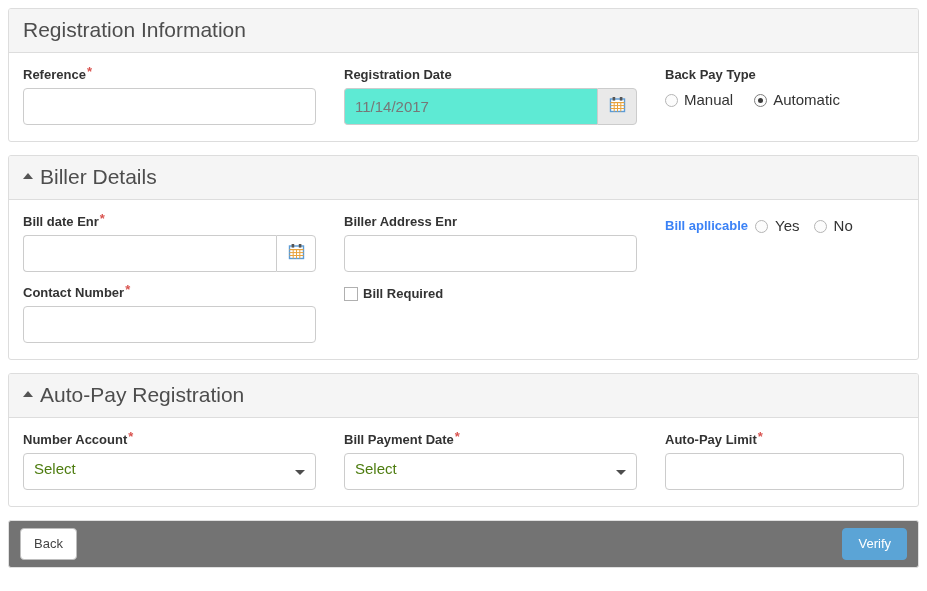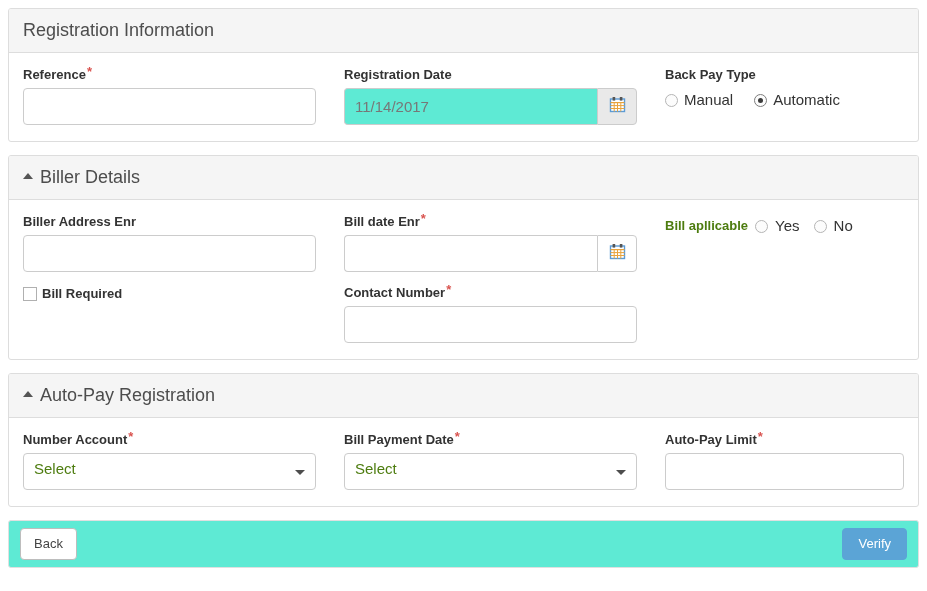--- a/index.html
+++ b/index.html
@@ -32,21 +32,21 @@
     margin-bottom: 13px;
     box-sizing: border-box;
   }
   .panel-heading {
     background: #f5f5f5;
     border-bottom: 1px solid #dddddd;
     padding: 10px 14px 11px 14px;
     border-radius: 2px 2px 0 0;
   }
   .panel-title {
-    font-size: 18px;
+    font-size: 21px;
     font-weight: normal;
     color: #4d4d4d;
     line-height: 22px;
     display: flex;
     align-items: center;
     gap: 7px;
   }
   .caret-up {
     display: inline-block;
     width: 0;
@@ -201,21 +201,21 @@
     display: flex;
     align-items: center;
     gap: 7px;
     font-size: 15px;
     line-height: 20px;
     padding-top: 2px;
   }
   .inline-group .bold-label {
     font-size: 13px;
     font-weight: bold;
-    color: #4d7c0f;
+    color: #3b82f6;
   }
 
   .checkbox-row {
     display: flex;
     align-items: center;
     gap: 5px;
     margin-top: 14px;
   }
   .checkbox {
     width: 14px; height: 14px;
@@ -228,21 +228,21 @@
   }
   .checkbox-label {
     font-size: 13px;
     font-weight: bold;
     color: #333333;
     cursor: pointer;
   }
 
   
   .footer {
-    background: #5eead4;
+    background: #737373;
     border: 1px solid #e0e0e0;
     border-radius: 3px;
     height: 48px;
     display: flex;
     align-items: center;
     justify-content: space-between;
     padding: 0 11px;
     box-sizing: border-box;
   }
   .btn {
@@ -327,30 +327,20 @@
     <div class="panel-heading">
       <div class="panel-title">
         <span class="caret-up"></span>
         <span>Biller Details</span>
       </div>
     </div>
     <div class="panel-body">
       <div class="row">
 
         <div class="col">
-          <label class="field-label"><span>Biller Address Enr</span></label>
-          <input class="form-control" type="text" value="" style="">
-
-          <div class="checkbox-row">
-            <span class="checkbox"></span>
-            <span class="checkbox-label">Bill Required</span>
-          </div>
-        </div>
-
-        <div class="col">
           <label class="field-label"><span>Bill date Enr</span><span class="req">*</span></label>
           <div class="input-group">
             <input class="form-control" type="text" value="" style="">
             <span class="input-group-addon">
               <span>
                 <svg width="17" height="17" viewBox="0 0 17 17" aria-hidden="true">
                   <rect x="1.5" y="3" width="14" height="12.5" fill="#ffffff" stroke="#5b9bd5" stroke-width="1.4"></rect>
                   <rect x="3.6" y="1" width="2.6" height="3.6" fill="#555555"></rect>
                   <rect x="10.8" y="1" width="2.6" height="3.6" fill="#555555"></rect>
                   <line x1="1.5" y1="6.6" x2="15.5" y2="6.6" stroke="#e8a33d" stroke-width="1.2"></line>
@@ -363,20 +353,30 @@
               </span>
             </span>
           </div>
 
           <div class="mt-row">
             <label class="field-label"><span>Contact Number</span><span class="req">*</span></label>
             <input class="form-control" type="text" value="" style="">
           </div>
         </div>
 
+        <div class="col">
+          <label class="field-label"><span>Biller Address Enr</span></label>
+          <input class="form-control" type="text" value="" style="">
+
+          <div class="checkbox-row">
+            <span class="checkbox"></span>
+            <span class="checkbox-label">Bill Required</span>
+          </div>
+        </div>
+
         <div class="col-wide">
           <div class="inline-group">
             <span class="bold-label">Bill apllicable</span>
             <span class="radio"></span>
             <span class="radio-label">Yes</span>
             <span class="gap"></span>
             <span class="radio"></span>
             <span class="radio-label">No</span>
           </div>
         </div>

